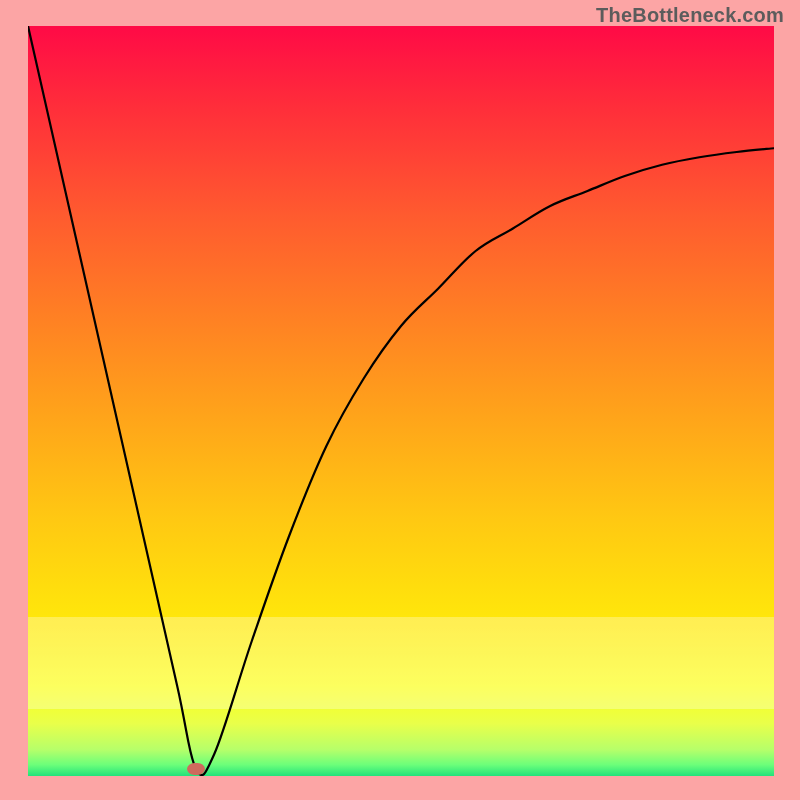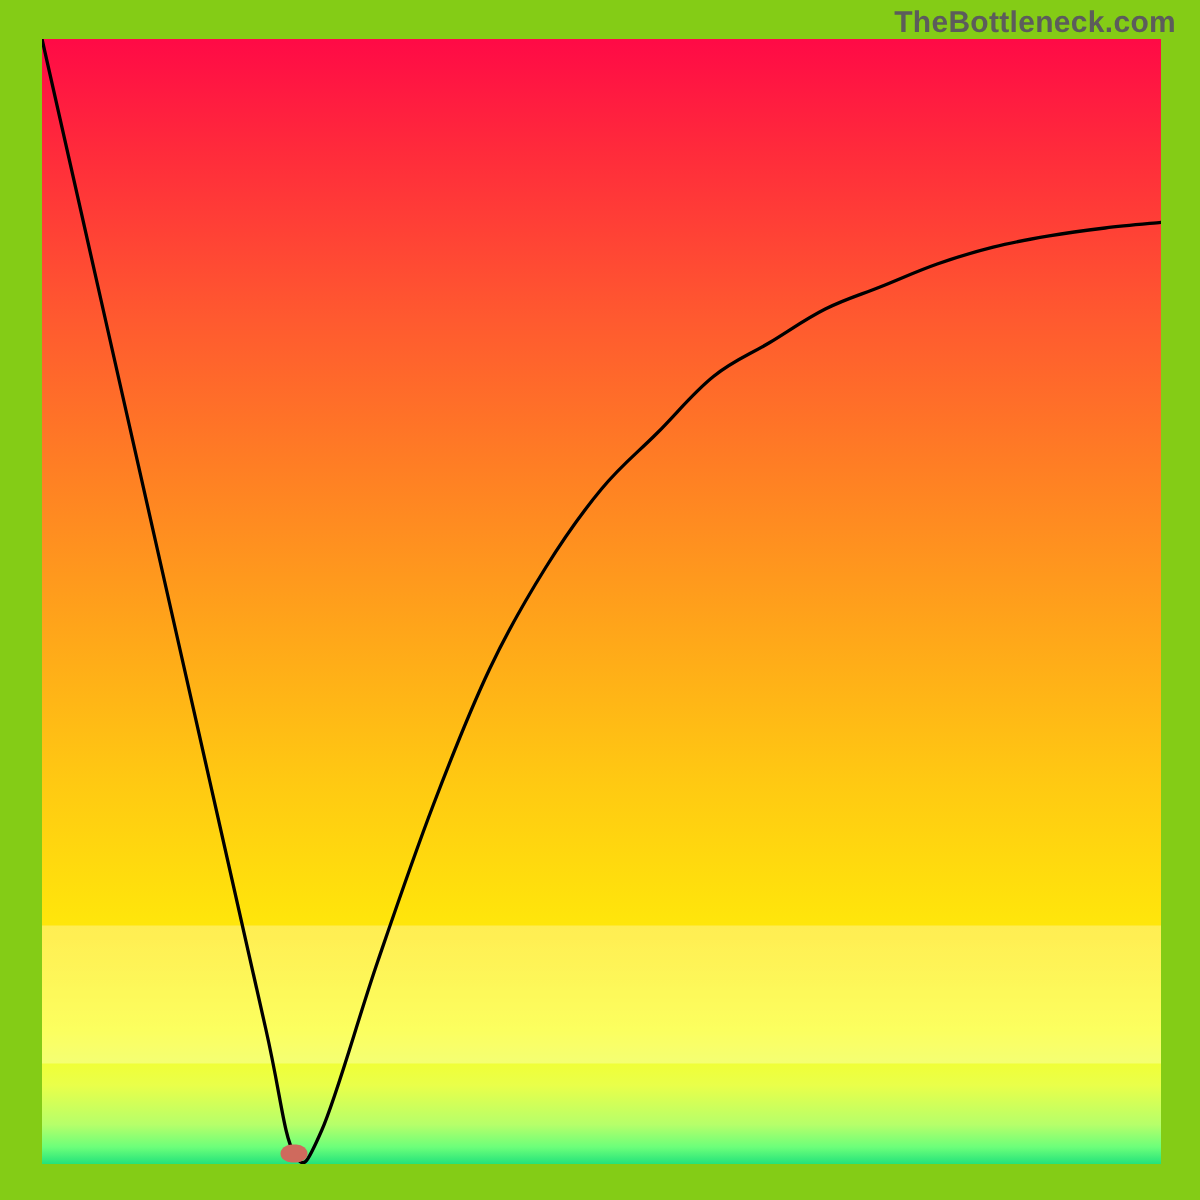--- a/index.html
+++ b/index.html
@@ -9,21 +9,21 @@
     height: 800px;
     background: #000;
     overflow: hidden;
   }
   .frame {
     position: absolute;
     left: 0;
     top: 0;
     width: 800px;
     height: 800px;
-    background: #84cc16;
+    background: #fca5a5;
   }
   .plot-area {
     position: absolute;
     left: 28px;
     top: 26px;
     width: 746px;
     height: 750px;
     overflow: hidden;
     background:
       

